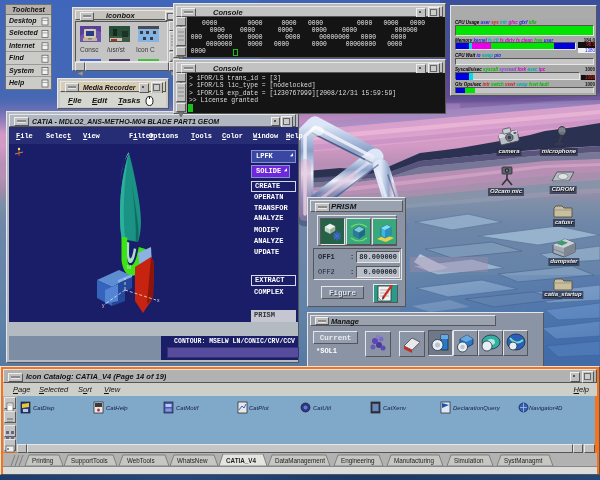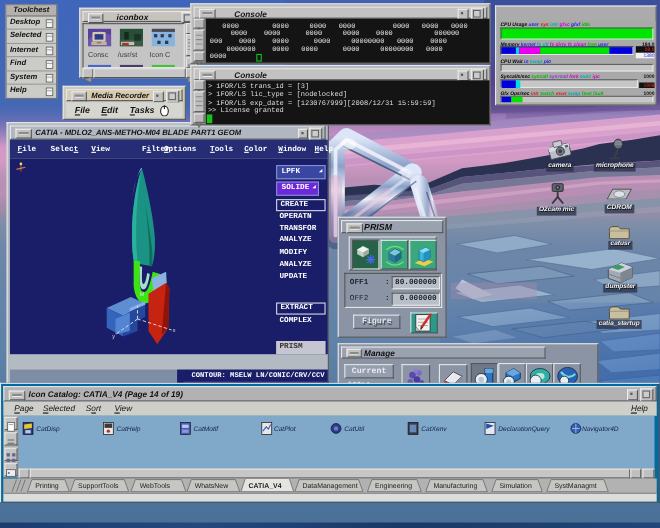--- a/index.html
+++ b/index.html
@@ -572,21 +572,21 @@
     <svg width="23" height="24">
           <g transform="translate(1,2)">
             <ellipse cx="11" cy="9" rx="9" ry="8" fill="#2a60b8" stroke="#123" stroke-width="0.7"></ellipse>
             <path d="M5,5 Q11,13 18,7" fill="none" stroke="#70e0d0" stroke-width="2"></path>
             <ellipse cx="8" cy="13" rx="4" ry="4" fill="#e8eef4" stroke="#123" stroke-width="0.7"></ellipse>
           </g>
         </svg>
   </div>
 </div>
 
-<div class="w bev" style="left:0;top:348px;width:600px;height:109px;background:#0369a1">
+<div class="w bev" style="left:0;top:366px;width:600px;height:109px;background:#f97316">
   <div class="w bev" style="left:2px;top:2px;width:594px;height:14px;background:#b2b2b2">
     <div class="minw" style="width:13px;height:7px"></div>
     <div class="ttl" style="position:absolute;left:22px;top:2px;font-size:7.5px">Icon Catalog: CATIA_V4 (Page 14 of 19)</div>
     <div class="dotb" style="right:16px"></div>
     <div class="sqb" style="right:2px"></div>
   </div>
   <div class="w" style="left:2px;top:16px;width:594px;height:13px;background:#cfcfc9">
     <span class="ttl" style="position:absolute;left:10px;top:2px;font-size:7.5px;font-weight:normal"><u>P</u>age</span>
     <span class="ttl" style="position:absolute;left:36px;top:2px;font-size:7.5px;font-weight:normal"><u>S</u>elected</span>
     <span class="ttl" style="position:absolute;left:75px;top:2px;font-size:7.5px;font-weight:normal">S<u>o</u>rt</span>

